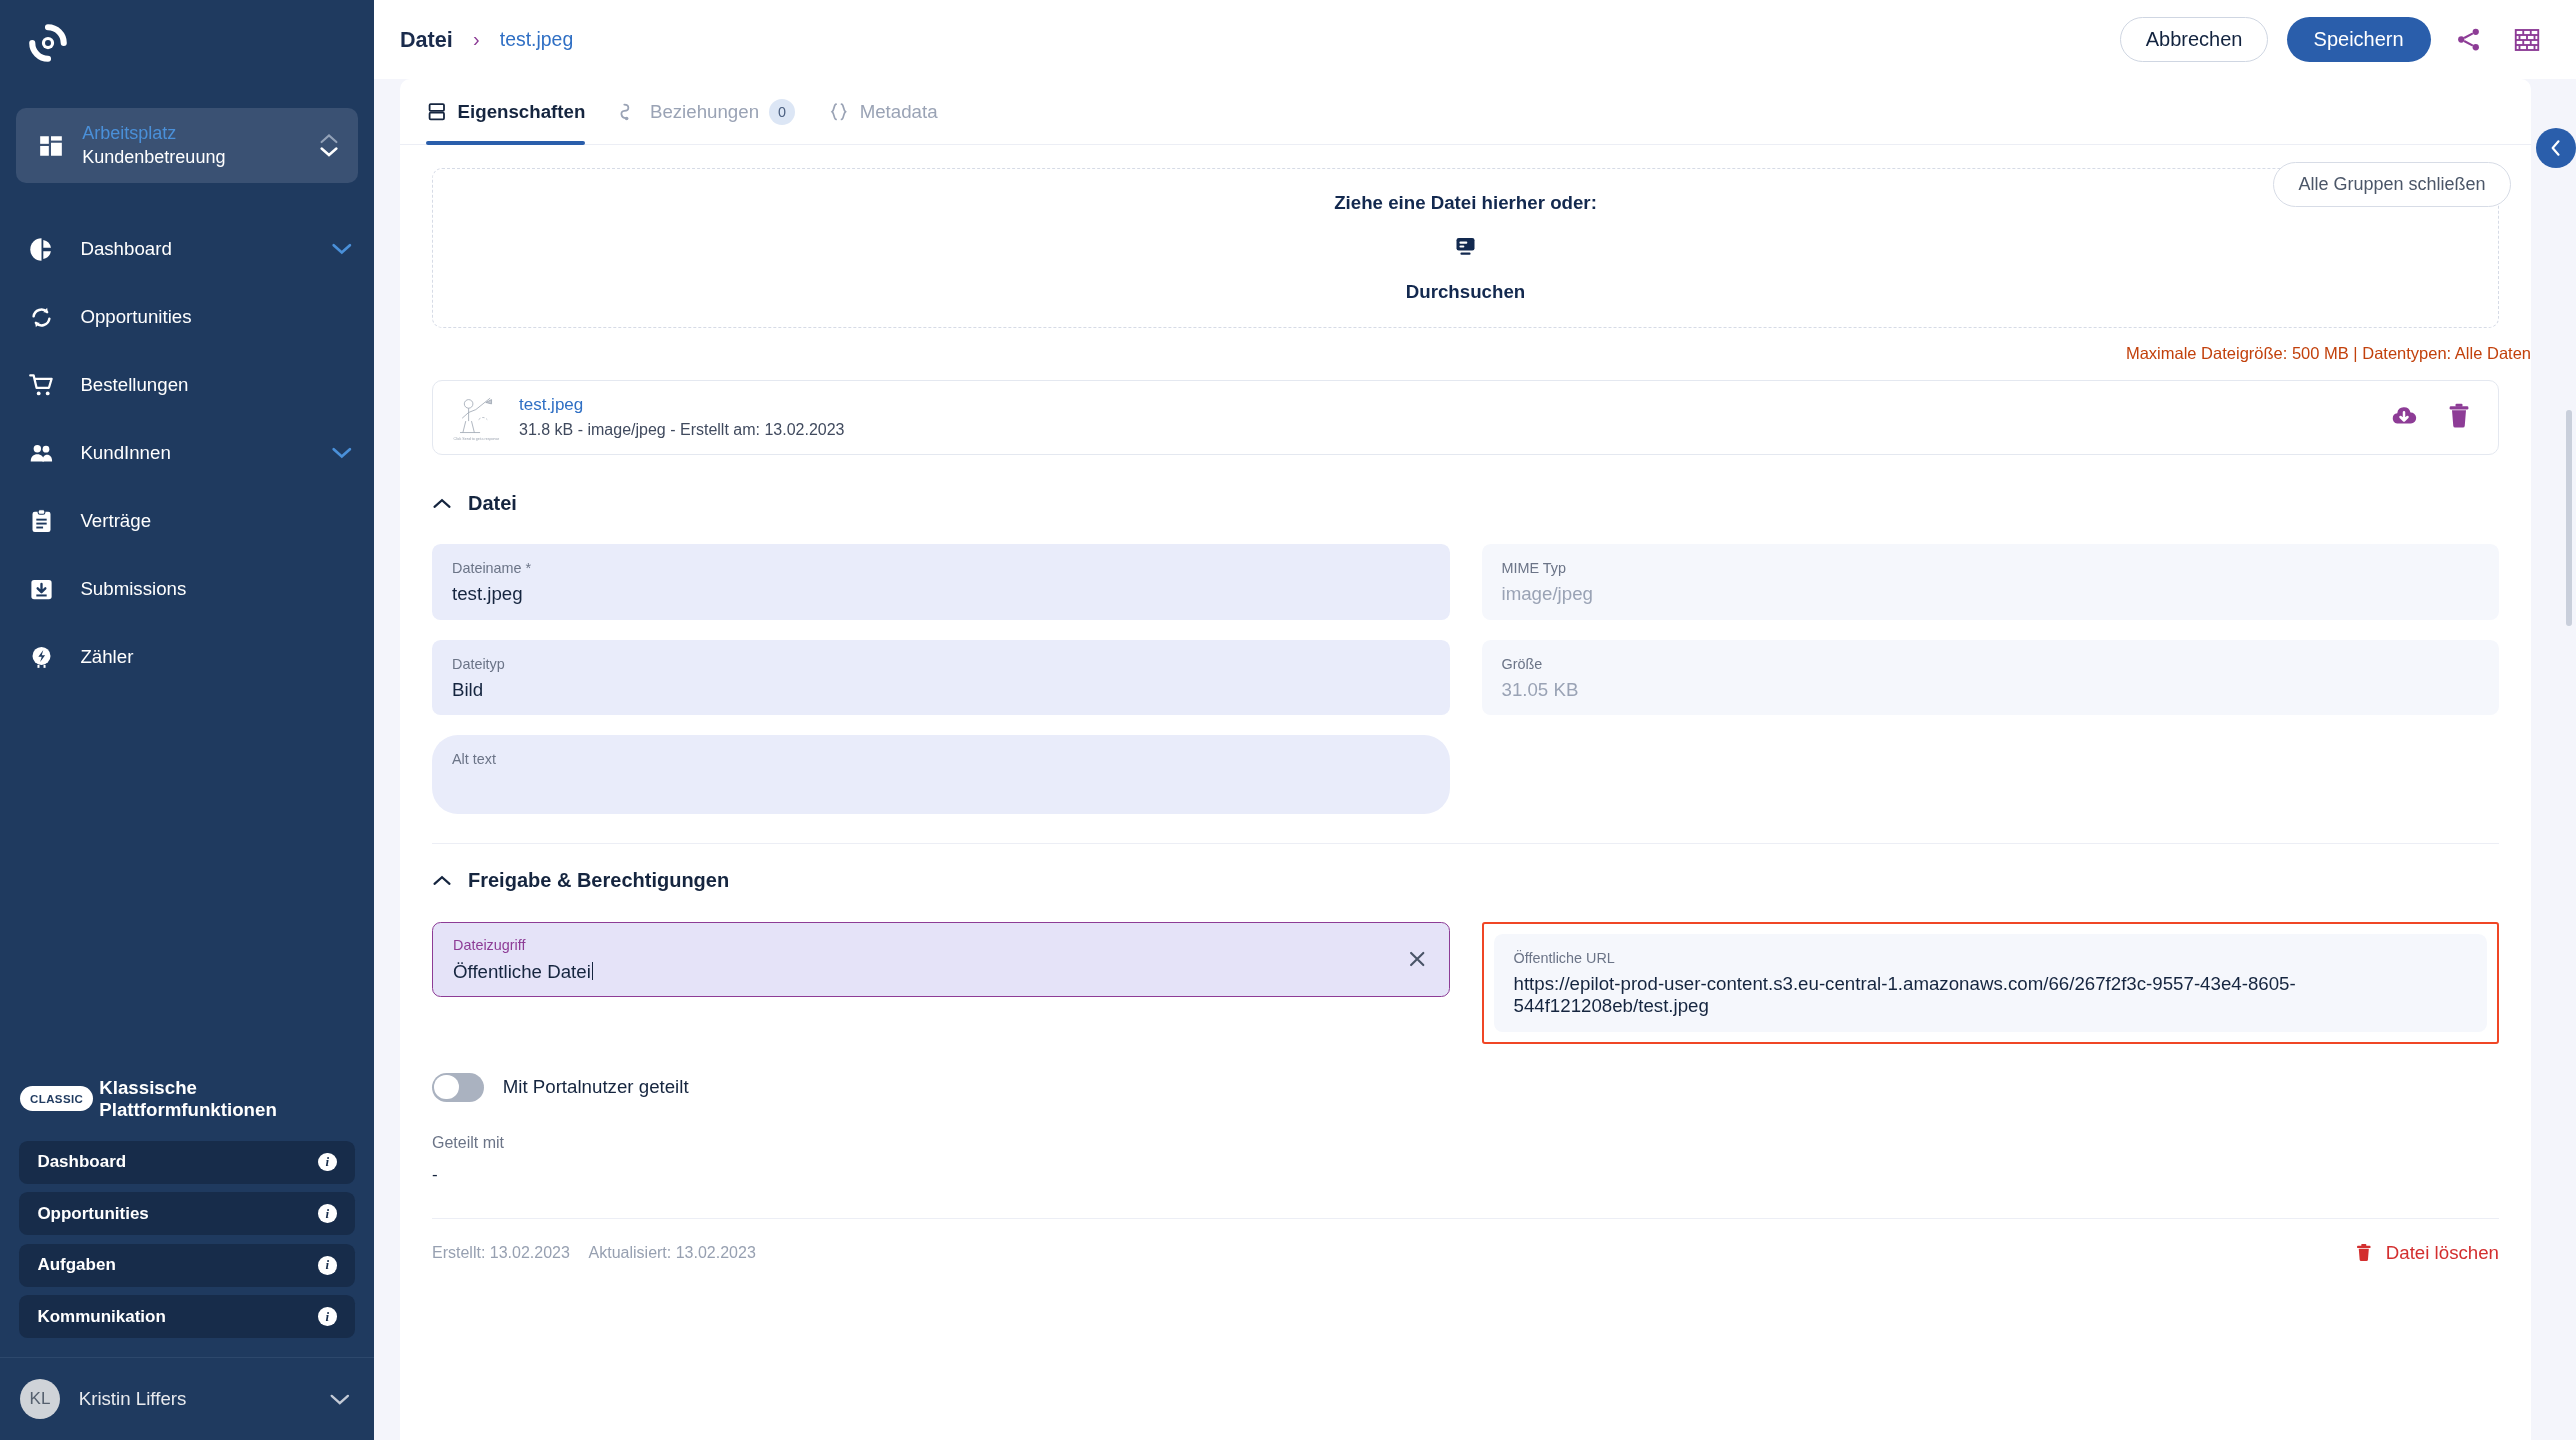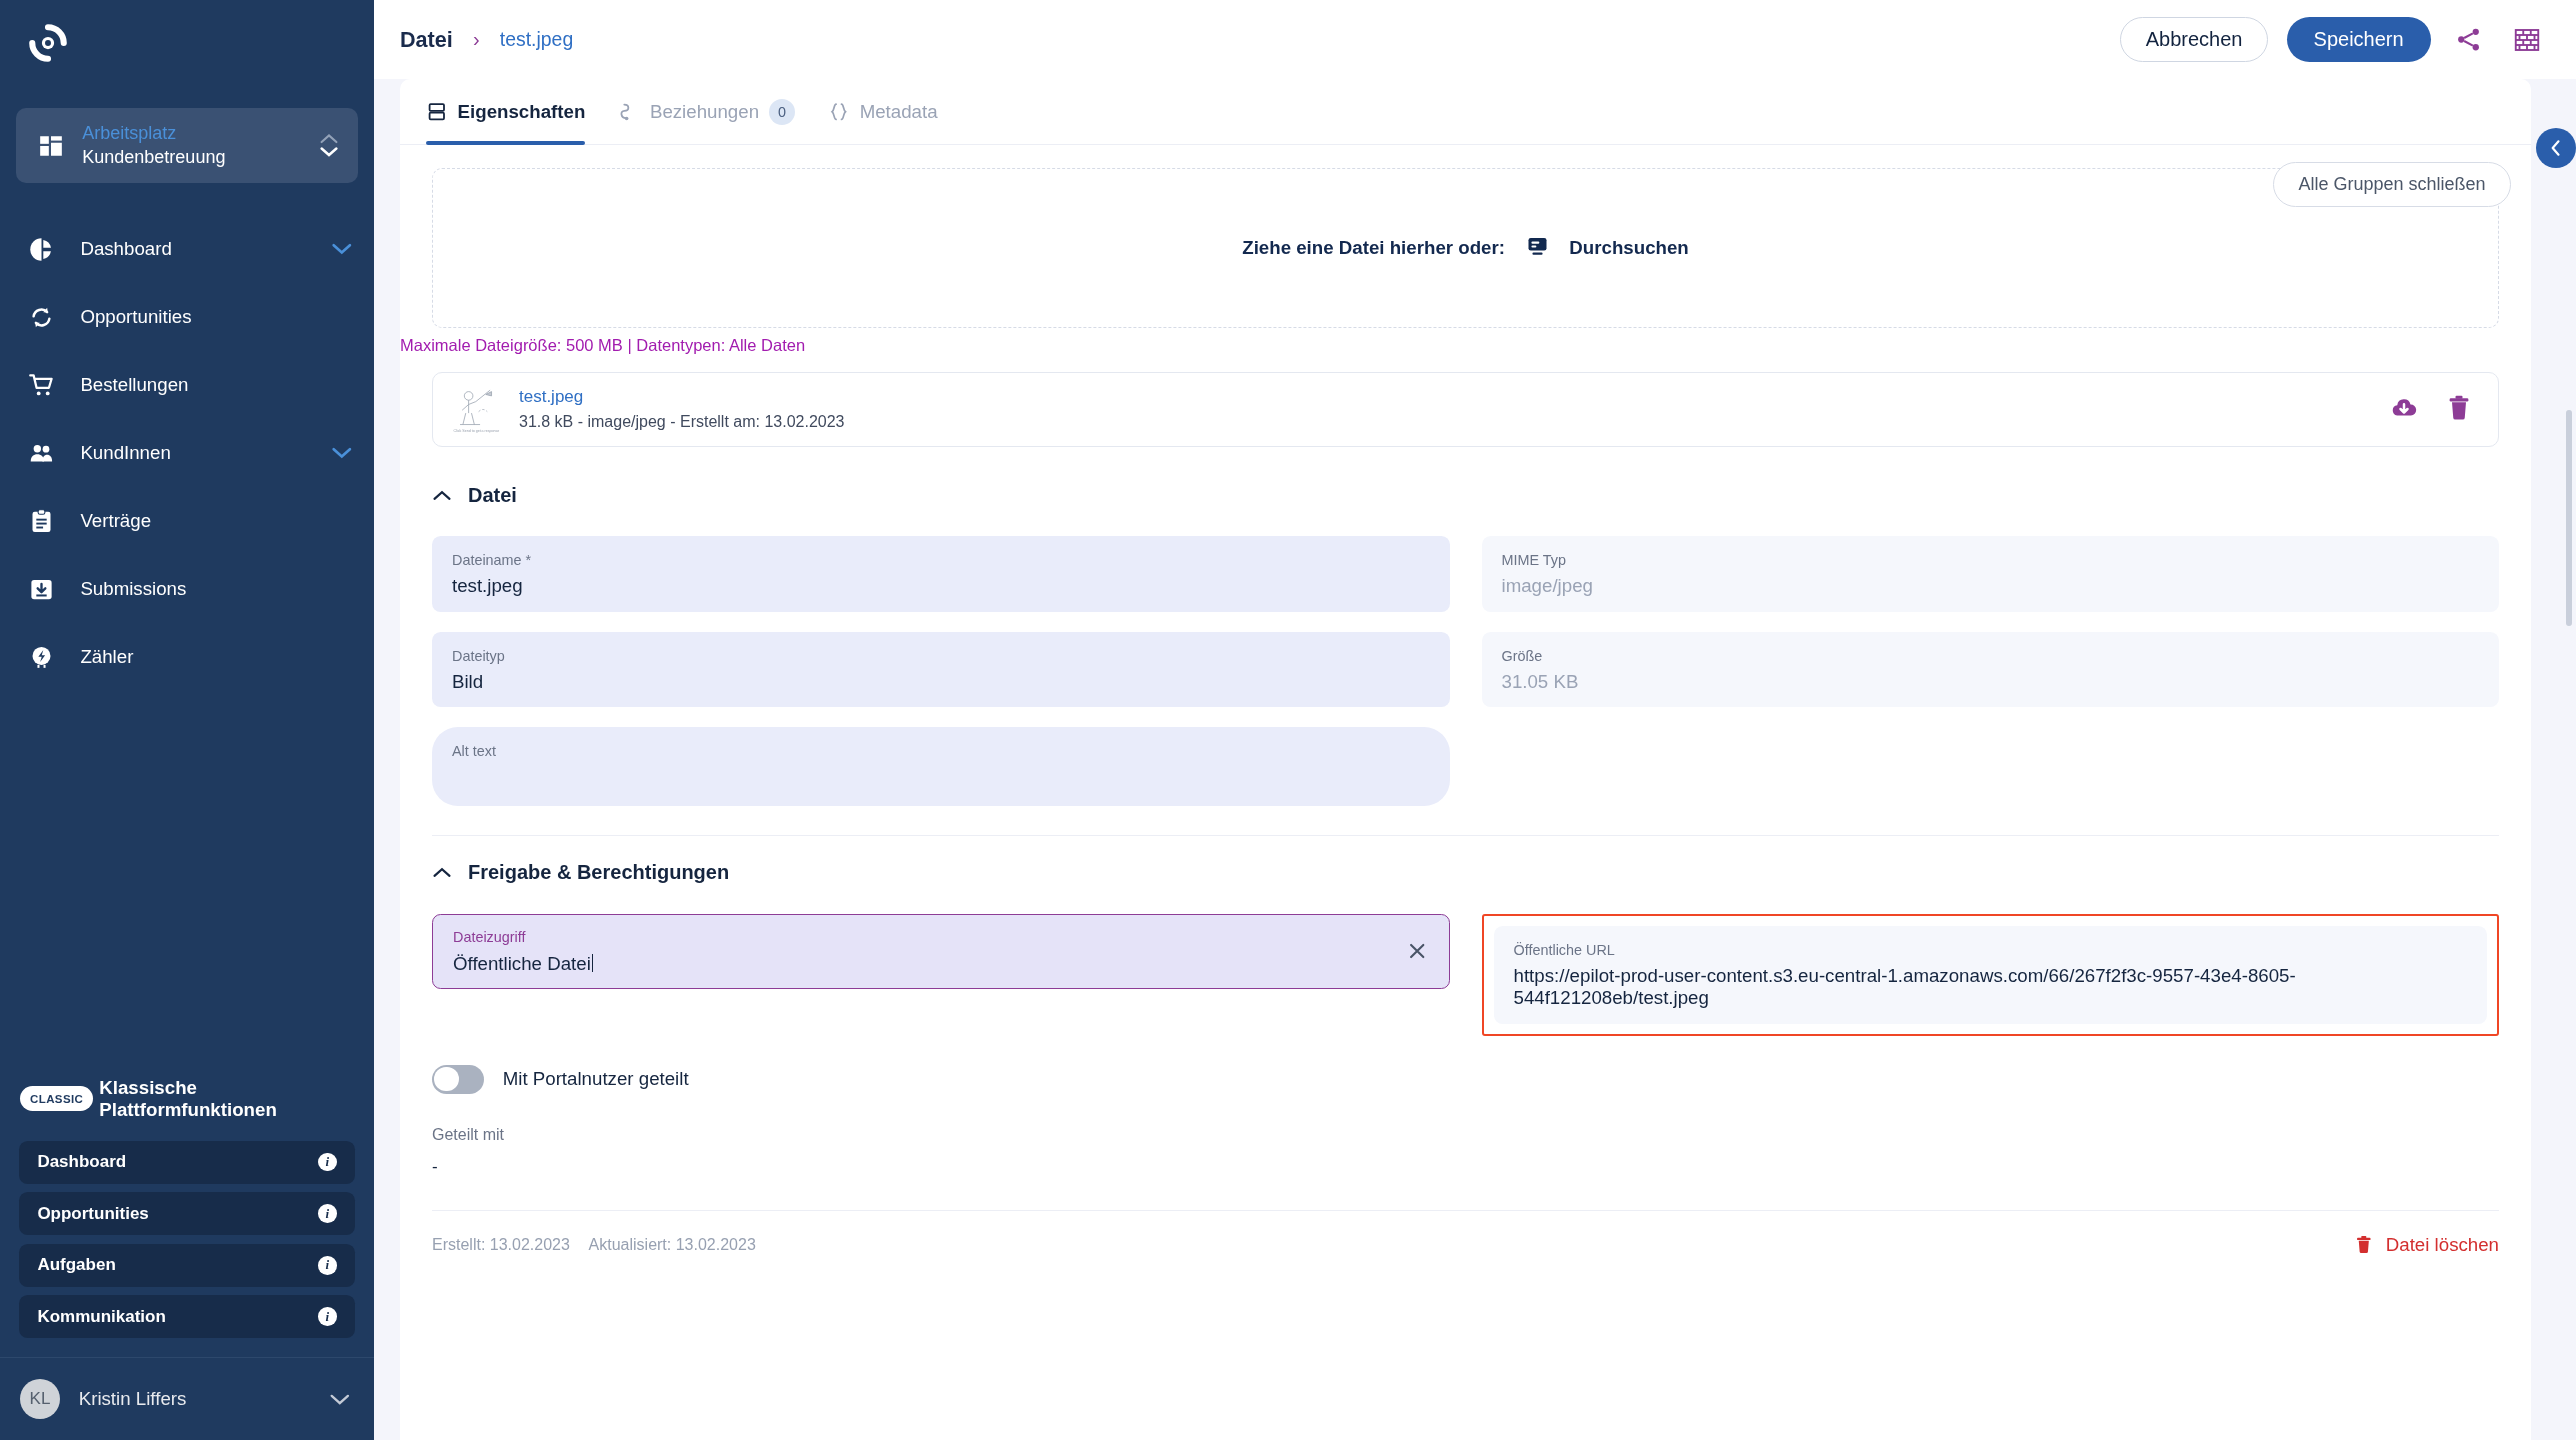--- a/index.html
+++ b/index.html
@@ -151,26 +151,26 @@
     z-index: 4;
   }
 
   .scroll-body { position: absolute; left: 0; right: 0; top: 67px; bottom: 0; overflow: hidden; }
 
   .dropzone {
     margin: 21.6px 32px 0 32px;
     border: 1.4px dashed #d6dbe6;
     border-radius: 10px;
     height: 160px;
-    display: flex; flex-direction: row; align-items: center; justify-content: center;
+    display: flex; flex-direction: column; align-items: center; justify-content: center;
     gap: 18.7px;
   }
   .dz-title { color: #13294f; font-size: 18.7px; font-weight: bold; }
   .dz-browse { color: #13294f; font-size: 18.7px; font-weight: bold; }
-  .dz-hint { text-align: left; color: #a21caf; font-size: 16.5px; margin-top: 8px; }
+  .dz-hint { text-align: right; color: #c2410c; font-size: 16.5px; margin-top: 16px; }
 
   .file-row {
     margin: 17px 32px 0 32px;
     border: 0.7px solid #e4e8f0; border-radius: 10px;
     height: 75px; display: flex; align-items: center;
     padding: 0 24.4px 0 17px; gap: 16px;
   }
   .thumb { width: 53px; height: 53px; flex: 0 0 53px; border-radius: 2.9px; overflow: hidden; background: #fff;}
   .file-meta { display: flex; flex-direction: column; gap: 5.8px; flex: 1; }
   .file-name { color: #2f6fc4; font-size: 17px; }

